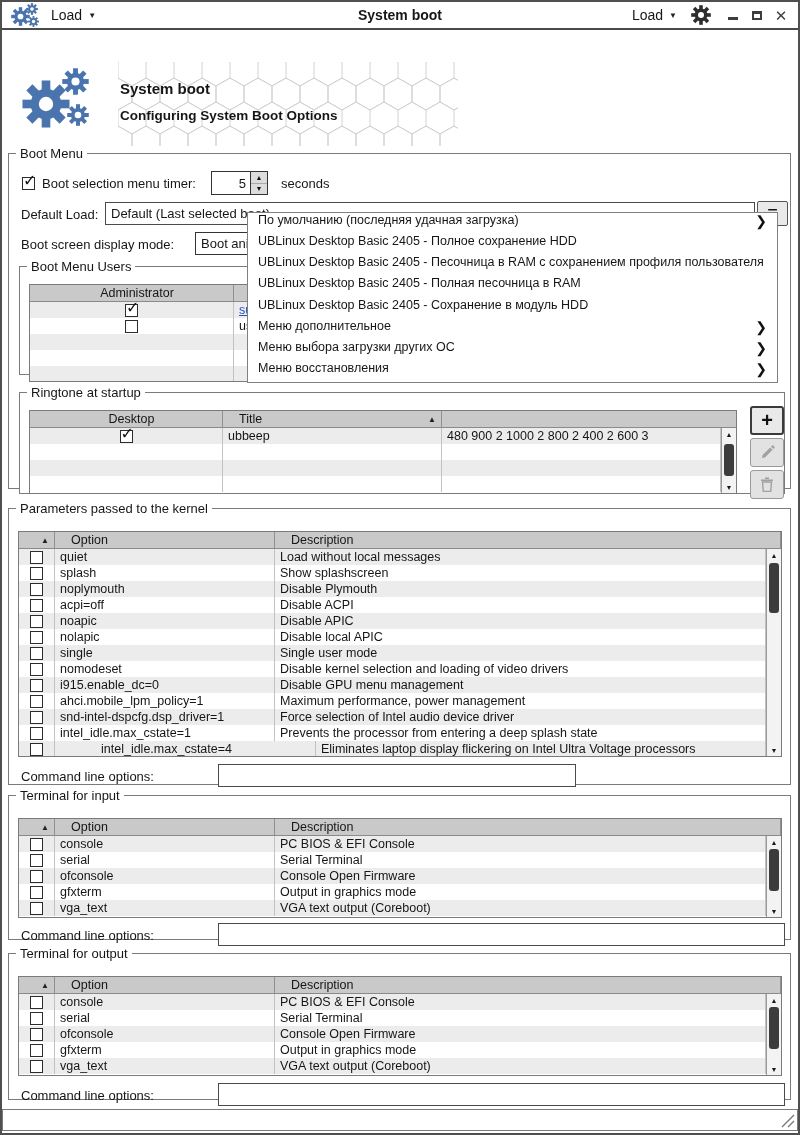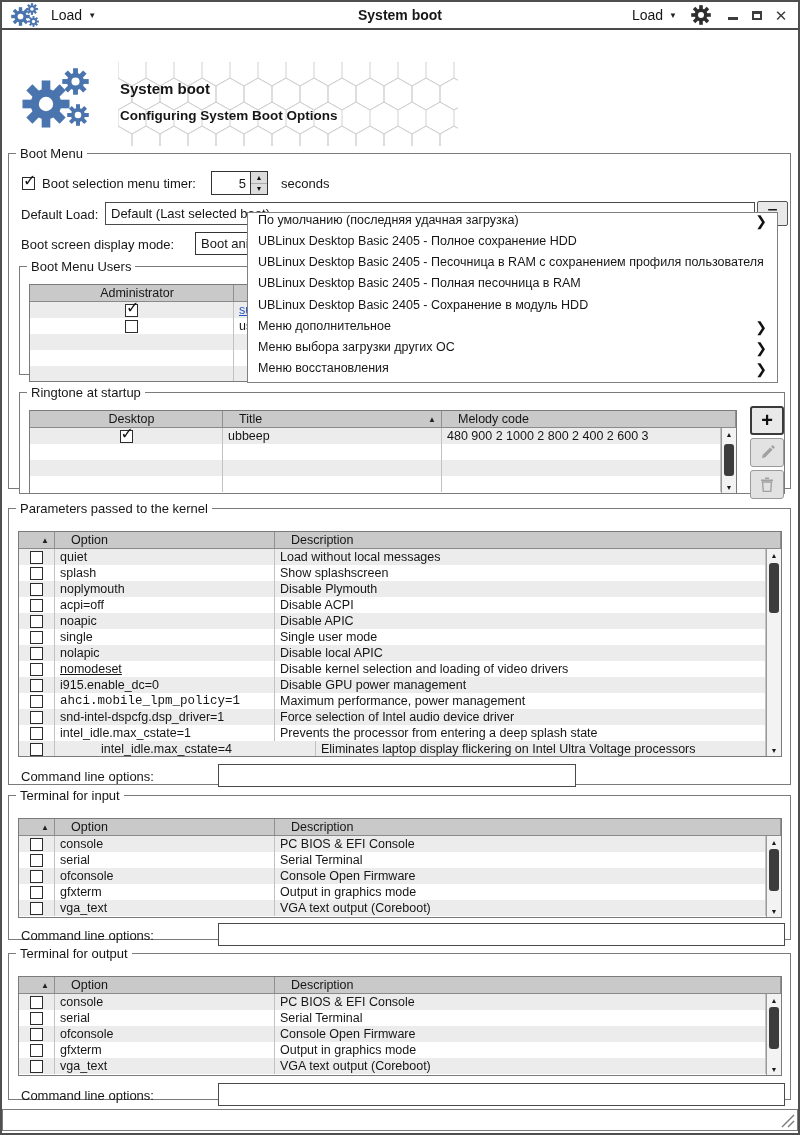--- a/index.html
+++ b/index.html
@@ -235,21 +235,20 @@
     
     <fieldset style="left:10px;top:226px;width:766px;height:108px;">
       <legend>Ringtone at startup</legend>
       <div class="tbl" style="left:9px;top:11px;width:708px;height:84px;">
         <div class="thead">
           <div class="tcell ctr" style="width:193px;">Desktop</div>
           <div class="tcell" style="width:219px;">
             <span>Title</span>
             <span class="sortmark">▲</span>
           </div>
-          <div class="tcell" style="flex:1;">Melody code</div>
         </div>
         <div class="tbody withscroll">
           <div class="trow">
             <div class="tcell ctr" style="width:193px;">
                 <span class="cb on"></span>
               </div>
             <div class="tcell" style="width:219px;">ubbeep</div>
             <div class="tcell" style="flex:1;">480 900 2 1000 2 800 2 400 2 600 3</div>
           </div>
           <div class="trow">
@@ -370,49 +369,49 @@
             <div class="tcell ctr" style="width:36px;">
               <span class="cb"></span>
             </div>
             <div class="tcell" style="width:220px;">noapic</div>
             <div class="tcell" style="flex:1;">Disable APIC</div>
           </div>
         <div class="trow">
             <div class="tcell ctr" style="width:36px;">
               <span class="cb"></span>
             </div>
+            <div class="tcell" style="width:220px;">nolapic</div>
+            <div class="tcell" style="flex:1;">Disable local APIC</div>
+          </div>
+        <div class="trow">
+            <div class="tcell ctr" style="width:36px;">
+              <span class="cb"></span>
+            </div>
             <div class="tcell" style="width:220px;">single</div>
             <div class="tcell" style="flex:1;">Single user mode</div>
           </div>
         <div class="trow">
             <div class="tcell ctr" style="width:36px;">
               <span class="cb"></span>
             </div>
-            <div class="tcell" style="width:220px;">nolapic</div>
-            <div class="tcell" style="flex:1;">Disable local APIC</div>
-          </div>
-        <div class="trow">
-            <div class="tcell ctr" style="width:36px;">
-              <span class="cb"></span>
-            </div>
-            <div class="tcell" style="width:220px;text-decoration:underline;">nomodeset</div>
+            <div class="tcell" style="width:220px;">nomodeset</div>
             <div class="tcell" style="flex:1;">Disable kernel selection and loading of video drivers</div>
           </div>
         <div class="trow">
             <div class="tcell ctr" style="width:36px;">
               <span class="cb"></span>
             </div>
             <div class="tcell" style="width:220px;">i915.enable_dc=0</div>
-            <div class="tcell" style="flex:1;">Disable GPU power management</div>
-          </div>
-        <div class="trow">
-            <div class="tcell ctr" style="width:36px;">
-              <span class="cb"></span>
-            </div>
-            <div class="tcell" style="width:220px;font-family:Liberation Mono, monospace;">ahci.mobile_lpm_policy=1</div>
+            <div class="tcell" style="flex:1;">Disable GPU menu management</div>
+          </div>
+        <div class="trow">
+            <div class="tcell ctr" style="width:36px;">
+              <span class="cb"></span>
+            </div>
+            <div class="tcell" style="width:220px;">ahci.mobile_lpm_policy=1</div>
             <div class="tcell" style="flex:1;">Maximum performance, power management</div>
           </div>
         <div class="trow">
             <div class="tcell ctr" style="width:36px;">
               <span class="cb"></span>
             </div>
             <div class="tcell" style="width:220px;">snd-intel-dspcfg.dsp_driver=1</div>
             <div class="tcell" style="flex:1;">Force selection of Intel audio device driver</div>
           </div>
         <div class="trow">

